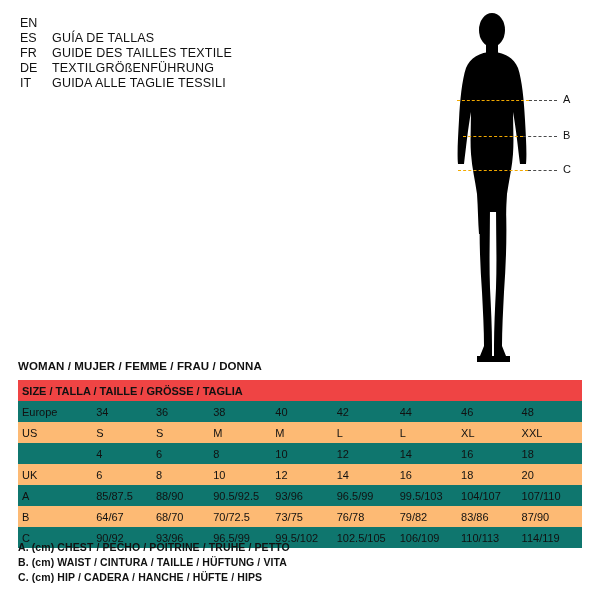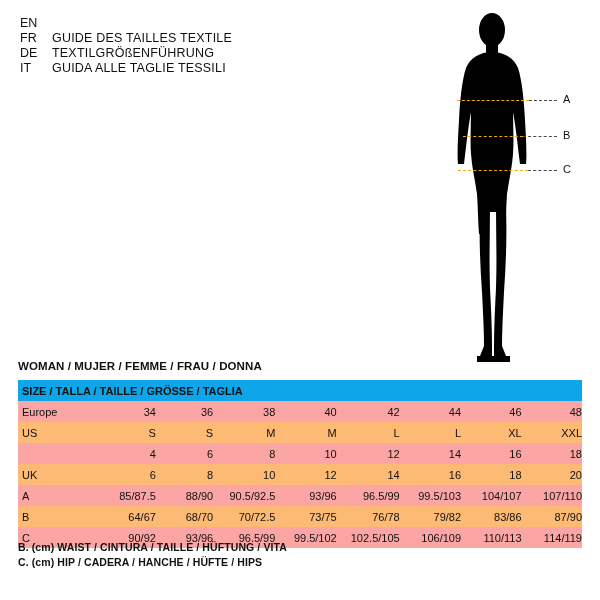--- a/index.html
+++ b/index.html
@@ -27,38 +27,42 @@
   .meas-label{position:absolute;font-size:11px;color:#111;font-weight:400;}
 
   
   .woman-head{position:absolute;left:18px;top:360px;font-size:11.5px;font-weight:bold;color:#111;letter-spacing:.1px;}
   table.size{
     position:absolute;left:18px;top:380px;
     border-collapse:collapse;width:564px;
     font-size:11px;color:#111;
   }
   table.size td{padding:2px 0;height:17px;}
-  tr.hdr{background:#0ea5e9;font-weight:bold;border-radius:9px;}
-  tr.zebra-light{background:#fca5a5;margin-top:48px;}
+  tr.hdr{background:#ef4444;font-weight:bold;border-radius:9px;}
+  tr.zebra-light{background:#0f766e;margin-top:48px;}
   tr.zebra-white{background:#fdba74;}
   .c0{width:88px;padding-left:4px !important;text-align:left;}
-  .cd{text-align:right;width:68px;}
+  .cd{text-align:left;width:68px;}
 
   
   .notes{position:absolute;left:18px;top:540px;font-size:10.5px;line-height:15px;color:#111;}
   .notes div{font-weight:bold;letter-spacing:.1px;}
 </style>
 </head>
 <body>
 
 <div class="wrap">
 
   <div class="titles">
     <div class="title-row">
       <span class="title-lang">EN</span>
+    </div>
+    <div class="title-row">
+      <span class="title-lang">ES</span>
+      <span class="title-text">GUÍA DE TALLAS</span>
     </div>
     <div class="title-row">
       <span class="title-lang">FR</span>
       <span class="title-text">GUIDE DES TAILLES TEXTILE</span>
     </div>
     <div class="title-row">
       <span class="title-lang">DE</span>
       <span class="title-text">TEXTILGRÖßENFÜHRUNG</span>
     </div>
     <div class="title-row">
@@ -221,17 +225,18 @@
         <td class="cd">99.5/102</td>
         <td class="cd">102.5/105</td>
         <td class="cd">106/109</td>
         <td class="cd">110/113</td>
         <td class="cd">114/119</td>
       </tr>
     </tbody>
   </table>
 
   <div class="notes">
+    <div>A. (cm) CHEST / PECHO / POITRINE / TRUHE / PETTO</div>
     <div>B. (cm) WAIST / CINTURA / TAILLE / HÜFTUNG / VITA</div>
     <div>C. (cm) HIP / CADERA / HANCHE / HÜFTE / HIPS</div>
   </div>
 
 </div>
 
 </body></html>

